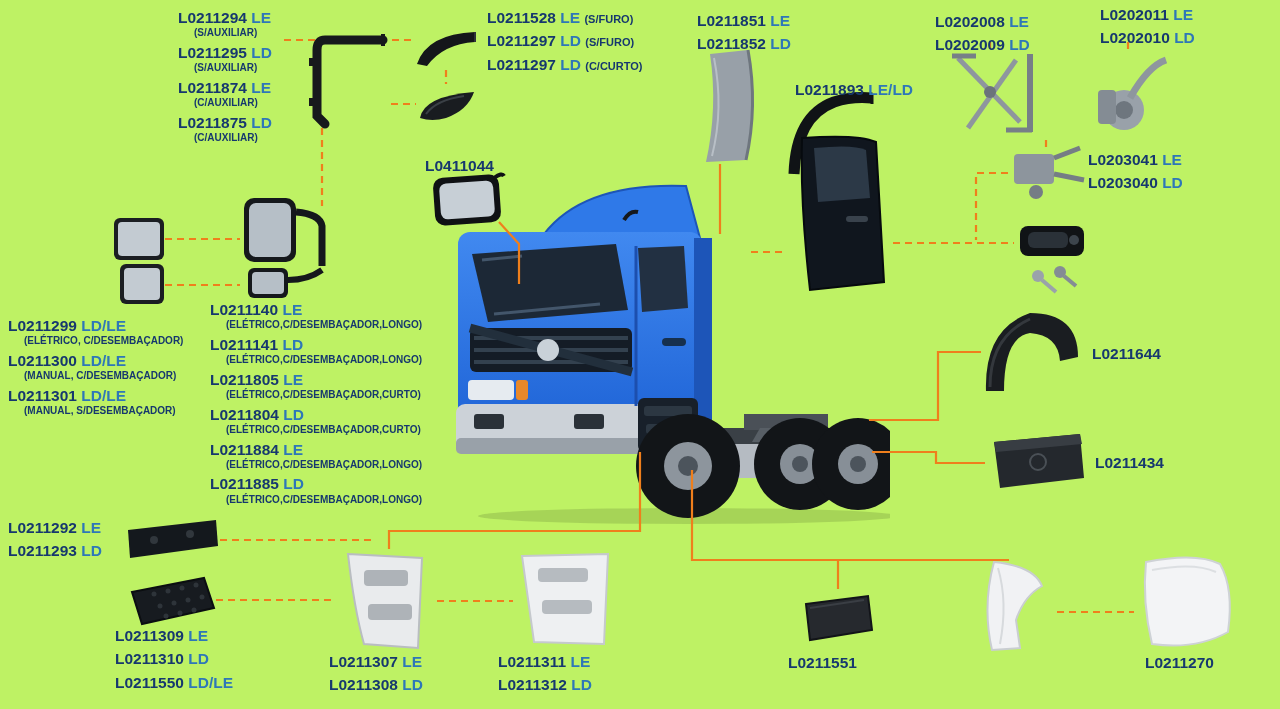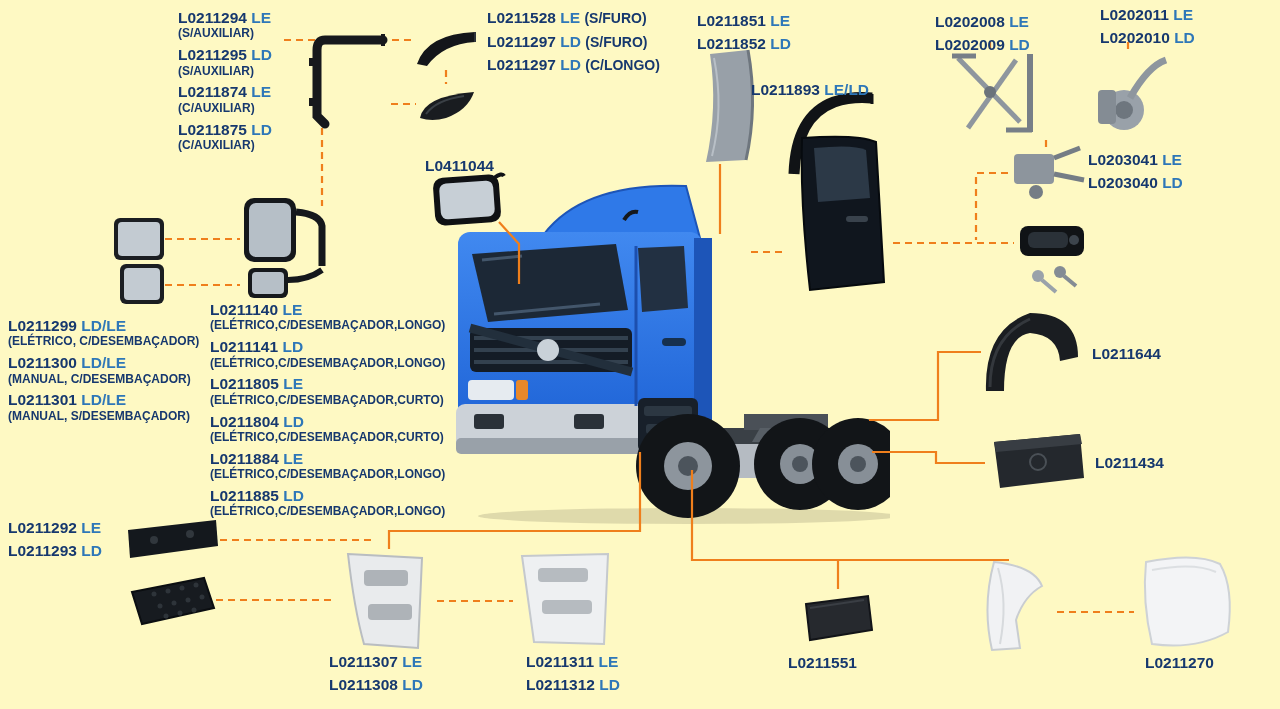--- a/index.html
+++ b/index.html
@@ -1,24 +1,24 @@
 <!DOCTYPE html>
 <html><head>
 <meta charset="utf-8">
 <style>
   *{margin:0;padding:0;box-sizing:border-box}
   html,body{width:1280px;height:709px;background:#fff;overflow:hidden;
     font-family:"Liberation Sans",sans-serif}
-  .stage{position:absolute;left:0;top:0;width:1280px;height:709px;background:#fef9c3}
+  .stage{position:absolute;left:0;top:0;width:1280px;height:709px;background:#bef264}
   .lg{position:absolute;font-weight:bold}
   .ln{font-size:15.5px;color:#16386e;white-space:nowrap;line-height:1.25}
   .lg.sp .ln{margin-bottom:4px}
   .sf{color:#2e77b8}
-  .nt{font-size:12px;color:#16386e;white-space:nowrap;line-height:1.15;margin:0 0 4px 0}
-  .nti{font-size:14px;color:#16386e}
+  .nt{font-size:10px;color:#16386e;white-space:nowrap;line-height:1.15;margin:0 0 4px 16px}
+  .nti{font-size:11px;color:#16386e}
   .part{position:absolute}
   svg{display:block}
   .conn path{fill:none;stroke:#ef7f1c;stroke-width:2.2}
   .conn .dash path{stroke-dasharray:7 5}
 </style>
 </head>
 <body>
 
 <div class="stage">
 
@@ -260,21 +260,21 @@
     <div class="nt">(S/AUXILIAR)</div>
     <div class="ln"><span>L0211874</span> <span class="sf">LE</span></div>
     <div class="nt">(C/AUXILIAR)</div>
     <div class="ln"><span>L0211875</span> <span class="sf">LD</span></div>
     <div class="nt">(C/AUXILIAR)</div>
   </div>
 
   <div class="lg sp" style="left:487px;top:8px">
     <div class="ln"><span>L0211528</span> <span class="sf">LE</span> <span class="nti">(S/FURO)</span></div>
     <div class="ln"><span>L0211297</span> <span class="sf">LD</span> <span class="nti">(S/FURO)</span></div>
-    <div class="ln"><span>L0211297</span> <span class="sf">LD</span> <span class="nti">(C/LONGO)</span></div>
+    <div class="ln"><span>L0211297</span> <span class="sf">LD</span> <span class="nti">(C/CURTO)</span></div>
   </div>
 
 
 
   <div class="lg" style="left:425px;top:156px">
     <div class="ln"><span>L0411044</span></div>
   </div>
 
   <div class="lg" style="left:8px;top:316px">
     <div class="ln"><span>L0211299</span> <span class="sf">LD/LE</span></div>
@@ -298,21 +298,21 @@
     <div class="nt">(ELÉTRICO,C/DESEMBAÇADOR,LONGO)</div>
     <div class="ln"><span>L0211885</span> <span class="sf">LD</span></div>
     <div class="nt">(ELÉTRICO,C/DESEMBAÇADOR,LONGO)</div>
   </div>
 
   <div class="lg sp" style="left:697px;top:11px">
     <div class="ln"><span>L0211851</span> <span class="sf">LE</span></div>
     <div class="ln"><span>L0211852</span> <span class="sf">LD</span></div>
   </div>
 
-  <div class="lg" style="left:751px;top:80px">
+  <div class="lg" style="left:795px;top:80px">
     <div class="ln"><span>L0211893</span> <span class="sf">LE/LD</span></div>
   </div>
 
   <div class="lg sp" style="left:935px;top:12px">
     <div class="ln"><span>L0202008</span> <span class="sf">LE</span></div>
     <div class="ln"><span>L0202009</span> <span class="sf">LD</span></div>
   </div>
 
   <div class="lg sp" style="left:1100px;top:5px">
     <div class="ln"><span>L0202011</span> <span class="sf">LE</span></div>
@@ -332,27 +332,32 @@
 
   <div class="lg" style="left:1095px;top:453px">
     <div class="ln"><span>L0211434</span></div>
   </div>
 
   <div class="lg sp" style="left:8px;top:518px">
     <div class="ln"><span>L0211292</span> <span class="sf">LE</span></div>
     <div class="ln"><span>L0211293</span> <span class="sf">LD</span></div>
   </div>
 
+  <div class="lg sp" style="left:115px;top:626px">
+    <div class="ln"><span>L0211309</span> <span class="sf">LE</span></div>
+    <div class="ln"><span>L0211310</span> <span class="sf">LD</span></div>
+    <div class="ln"><span>L0211550</span> <span class="sf">LD/LE</span></div>
+  </div>
 
   <div class="lg sp" style="left:329px;top:652px">
     <div class="ln"><span>L0211307</span> <span class="sf">LE</span></div>
     <div class="ln"><span>L0211308</span> <span class="sf">LD</span></div>
   </div>
 
-  <div class="lg sp" style="left:526px;top:652px">
+  <div class="lg sp" style="left:498px;top:652px">
     <div class="ln"><span>L0211311</span> <span class="sf">LE</span></div>
     <div class="ln"><span>L0211312</span> <span class="sf">LD</span></div>
   </div>
 
   <div class="lg" style="left:788px;top:653px">
     <div class="ln"><span>L0211551</span></div>
   </div>
 
 
   <div class="lg" style="left:1145px;top:653px">

